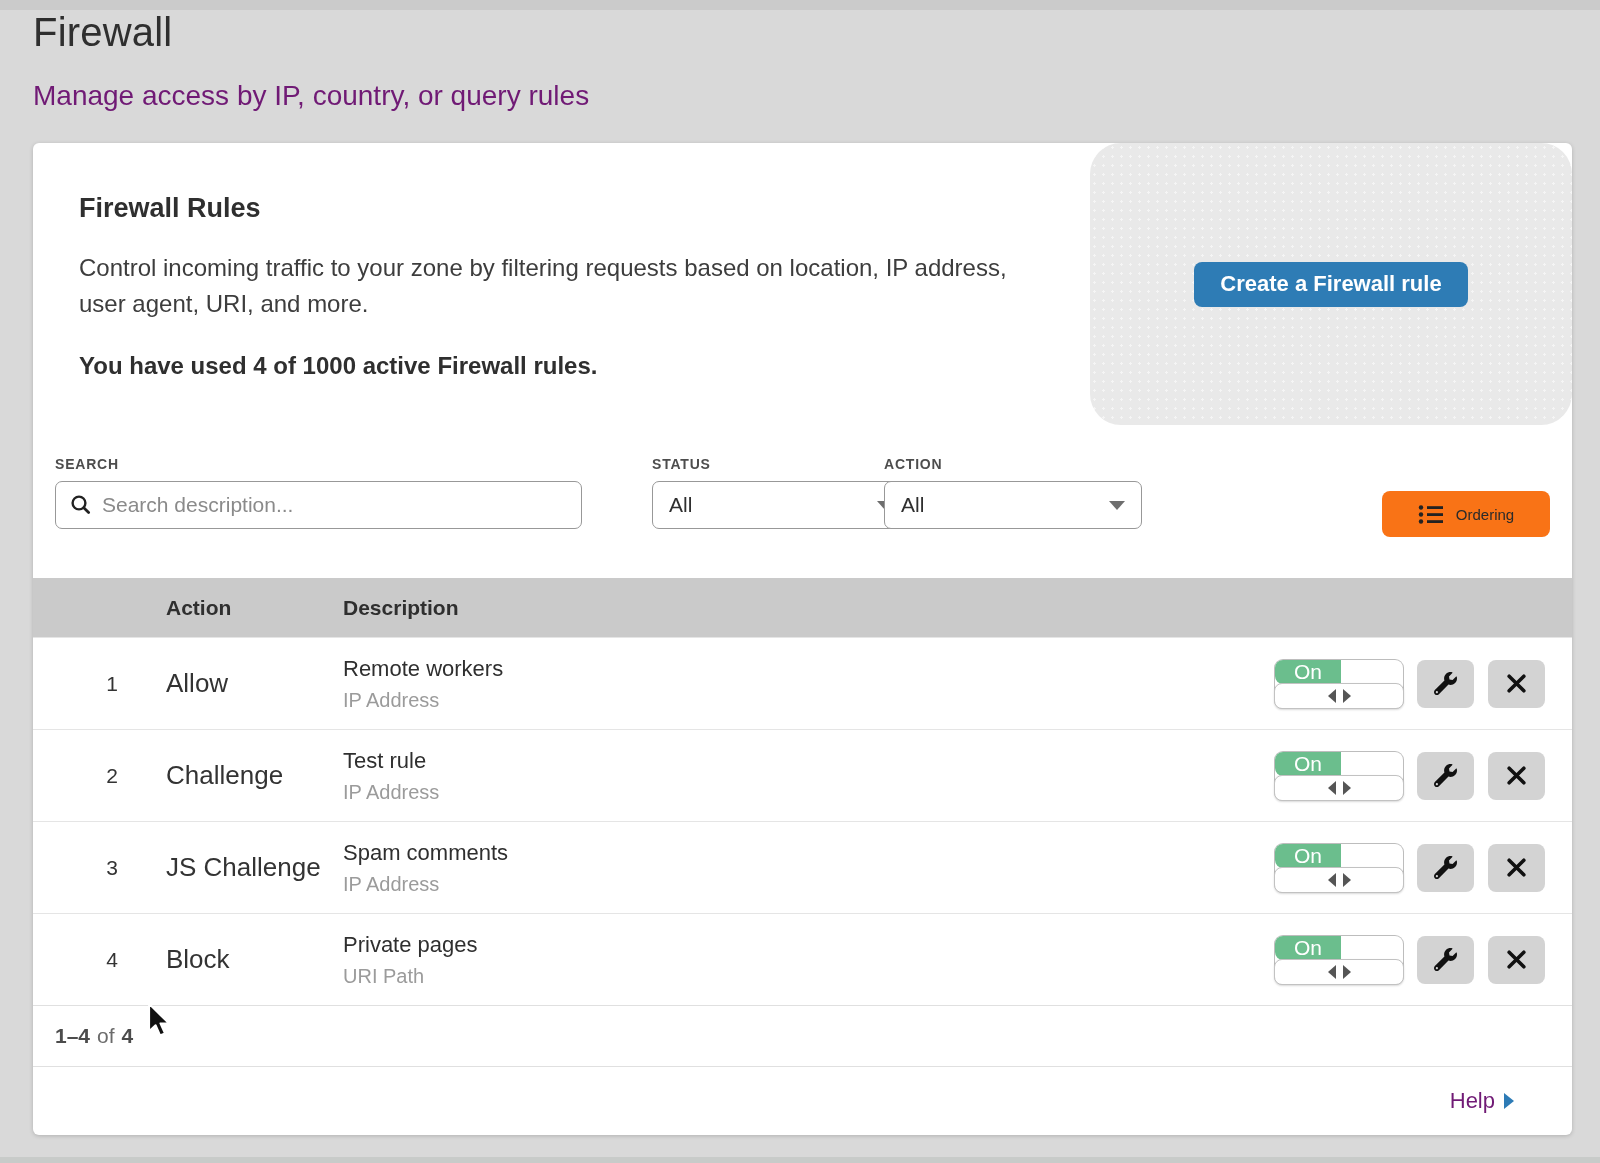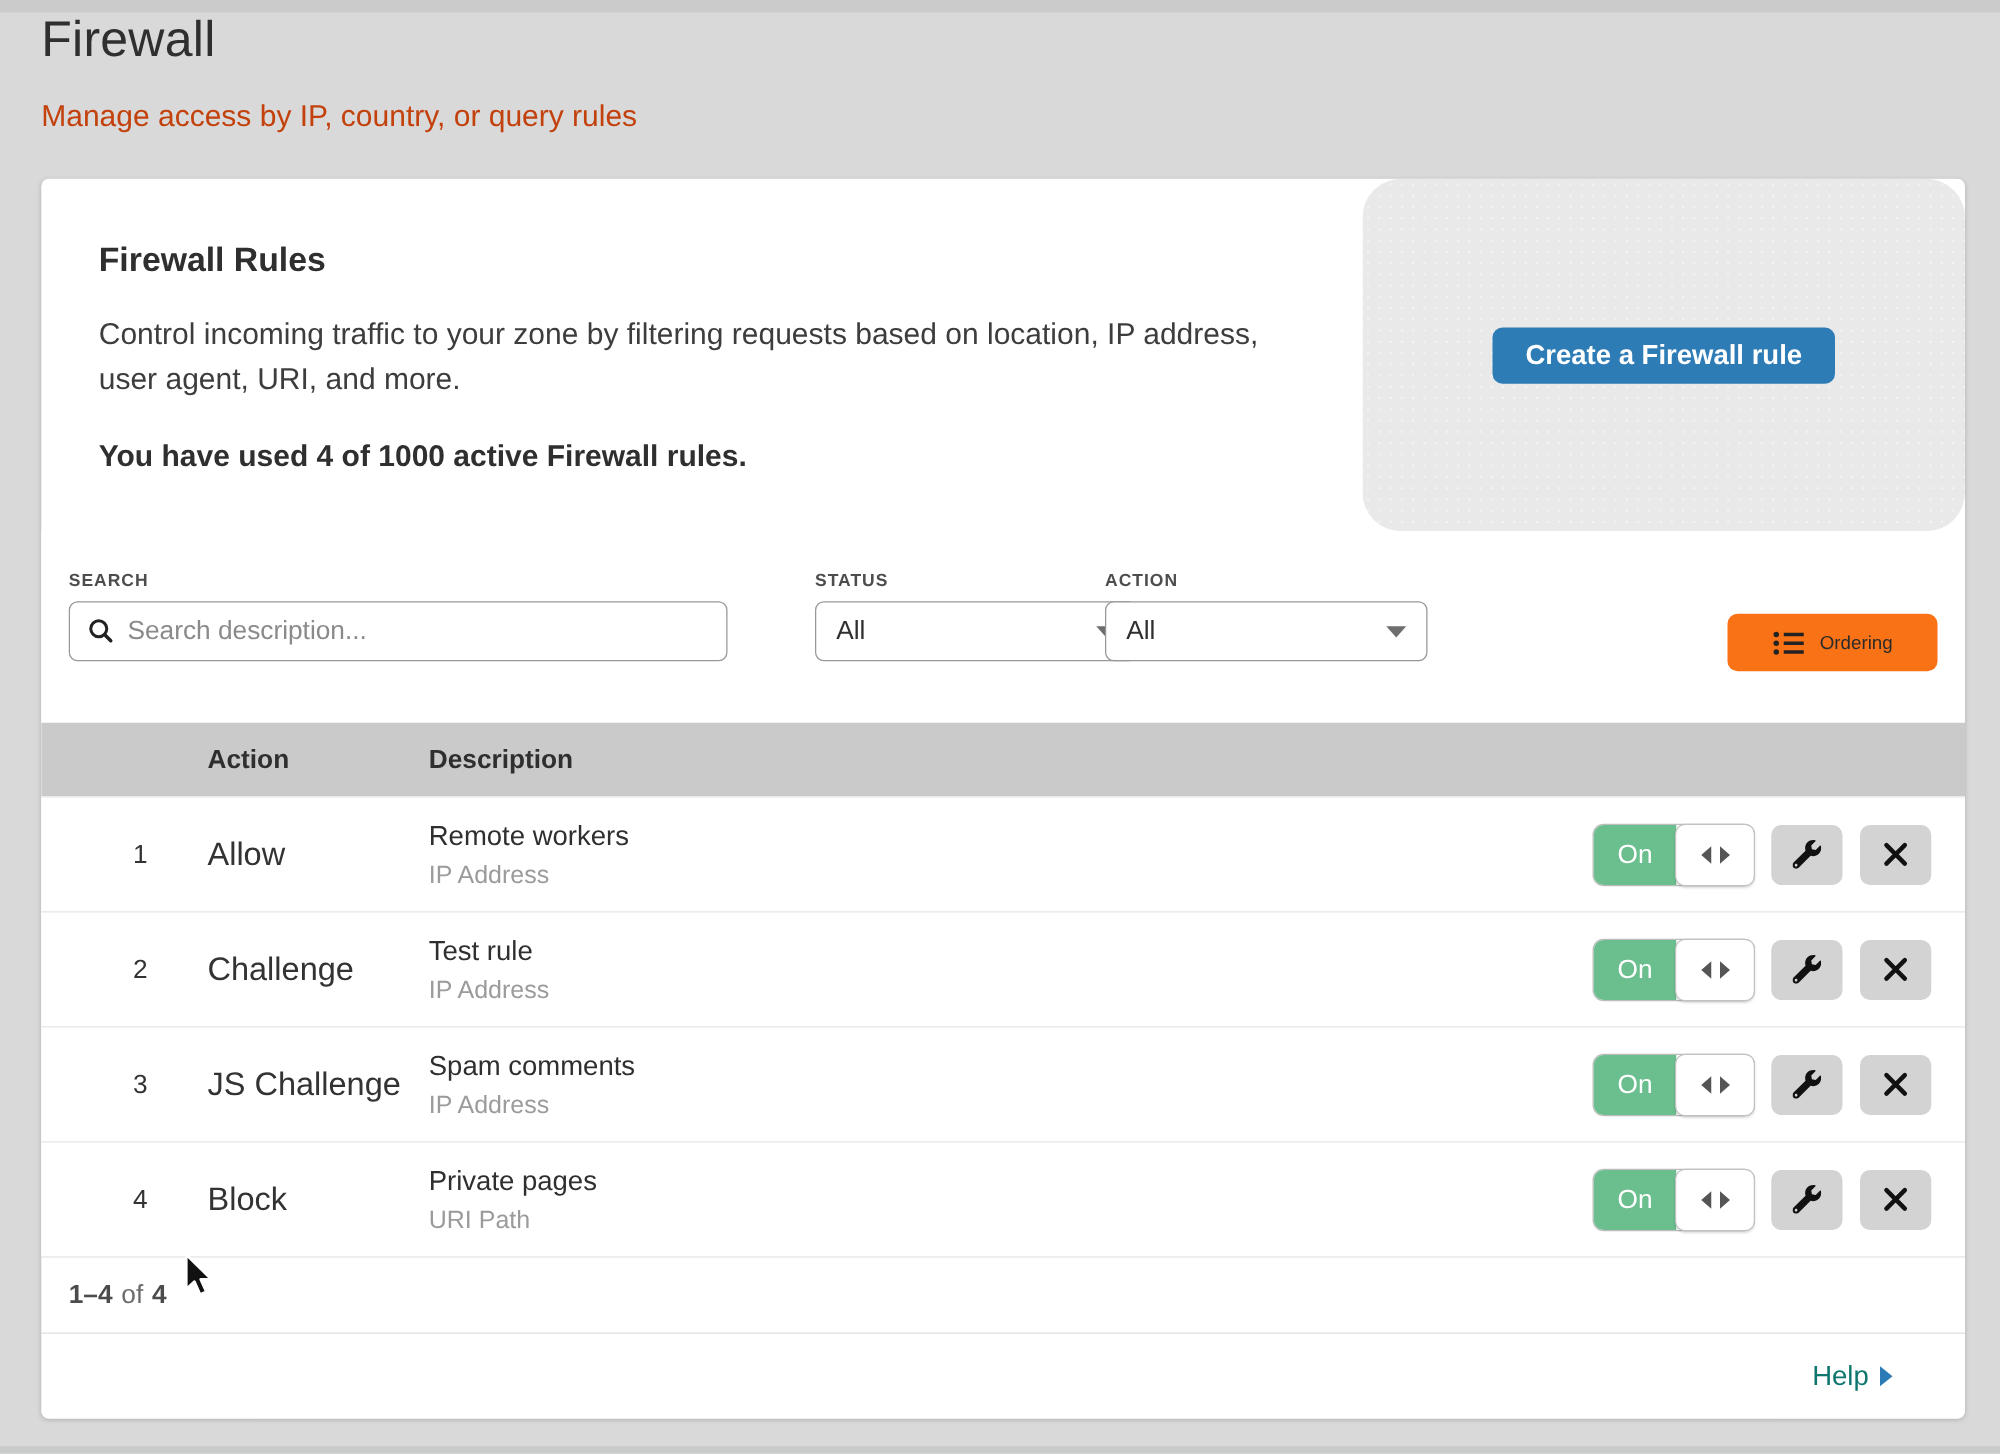--- a/index.html
+++ b/index.html
@@ -13,21 +13,21 @@
   }
   .top-strip { position:absolute; top:0; left:0; right:0; height:10px; background:#cbcbcb; }
   .bottom-strip { position:absolute; bottom:0; left:0; right:0; height:6px; background:#c8cbc9; }
 
   .page-title {
     position:absolute; left:33px; top:10px;
     font-size:40px; font-weight:500; color:#2f2f2f; letter-spacing:0.2px;
   }
   .page-subtitle {
     position:absolute; left:33px; top:80px;
-    font-size:24px; font-weight:400; color:#c2410c;
+    font-size:28px; font-weight:400; color:#701a75;
   }
 
   .card {
     position:absolute; left:33px; top:143px; width:1539px; height:992px;
     background:#ffffff; border-radius:6px;
     box-shadow: 0 1px 4px rgba(0,0,0,0.18);
     display:flex; flex-direction:column;
     overflow:hidden;
   }
 
@@ -111,20 +111,21 @@
   .desc-title { font-size:22px; color:#2f2f2f; }
   .desc-sub { font-size:20px; color:#9b9b9b; margin-top:7px; }
 
   .row-controls {
     position:absolute; right:27px; top:50%; transform:translateY(-50%);
     display:flex; align-items:center; gap:14px;
   }
   .toggle {
     width:128px; height:48px; border-radius:8px; display:flex; cursor:pointer;
     box-shadow: 0 0 0 1px #bdbdbd;
+    flex-direction: column;
   }
   .toggle-on {
     width:66px; background:#6bbe8d; color:#fff; font-size:21px;
     display:flex; align-items:center; justify-content:center;
     border-radius:8px 0 0 8px;
   }
   .toggle-knob {
     flex:1; background:#ffffff; border:1px solid #c2c2c2; border-radius:8px;
     margin:-1px; display:flex; align-items:center; justify-content:center; gap:7px;
     box-shadow: 0 1px 2px rgba(0,0,0,0.15);
@@ -148,21 +149,21 @@
     display:flex; align-items:center; padding-left:22px; font-size:21px;
   }
   .range-strong { font-weight:700; color:#4c4c4c; }
   .range-of { color:#6b6b6b; margin:0 7px; }
   .help-row {
     flex:1; border-top:1px solid #e0e0e0;
     display:flex; align-items:center; justify-content:flex-end;
     padding-right:58px; gap:9px;
   }
   .help-link {
-    font-size:22px; color:#0f766e; text-decoration:none; cursor:pointer;
+    font-size:22px; color:#701a75; text-decoration:none; cursor:pointer;
   }
   .help-arrow {
     width:0; height:0; border-top:8px solid transparent;
     border-bottom:8px solid transparent; border-left:10px solid #2d7bb6;
   }
 
   .cursor { position:absolute; left:146px; top:1002px; pointer-events:none; z-index:50; }
 </style>
 </head>
 <body>

